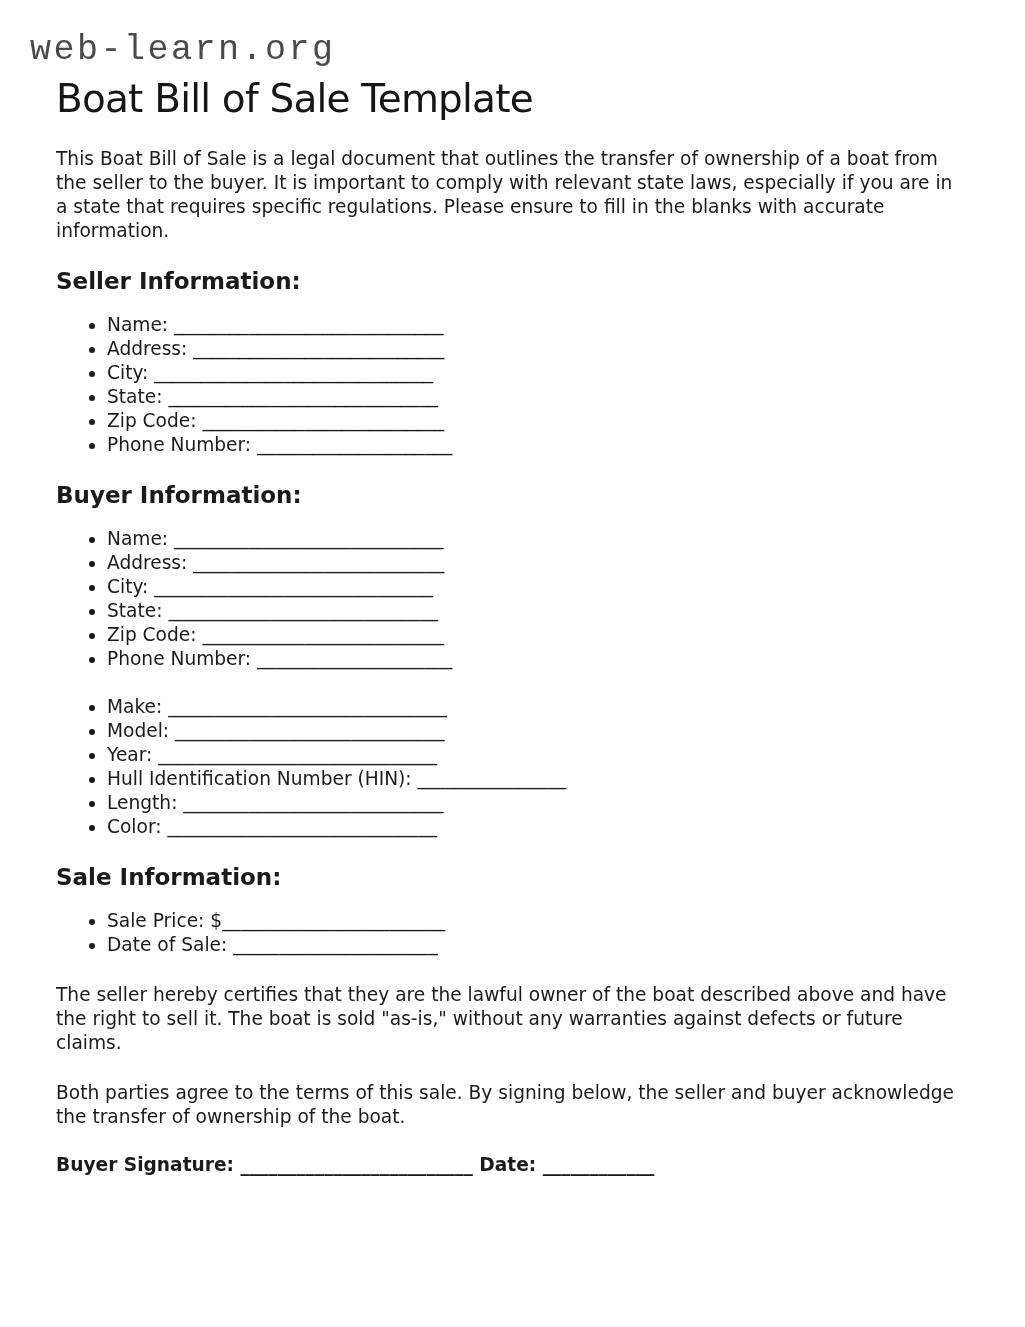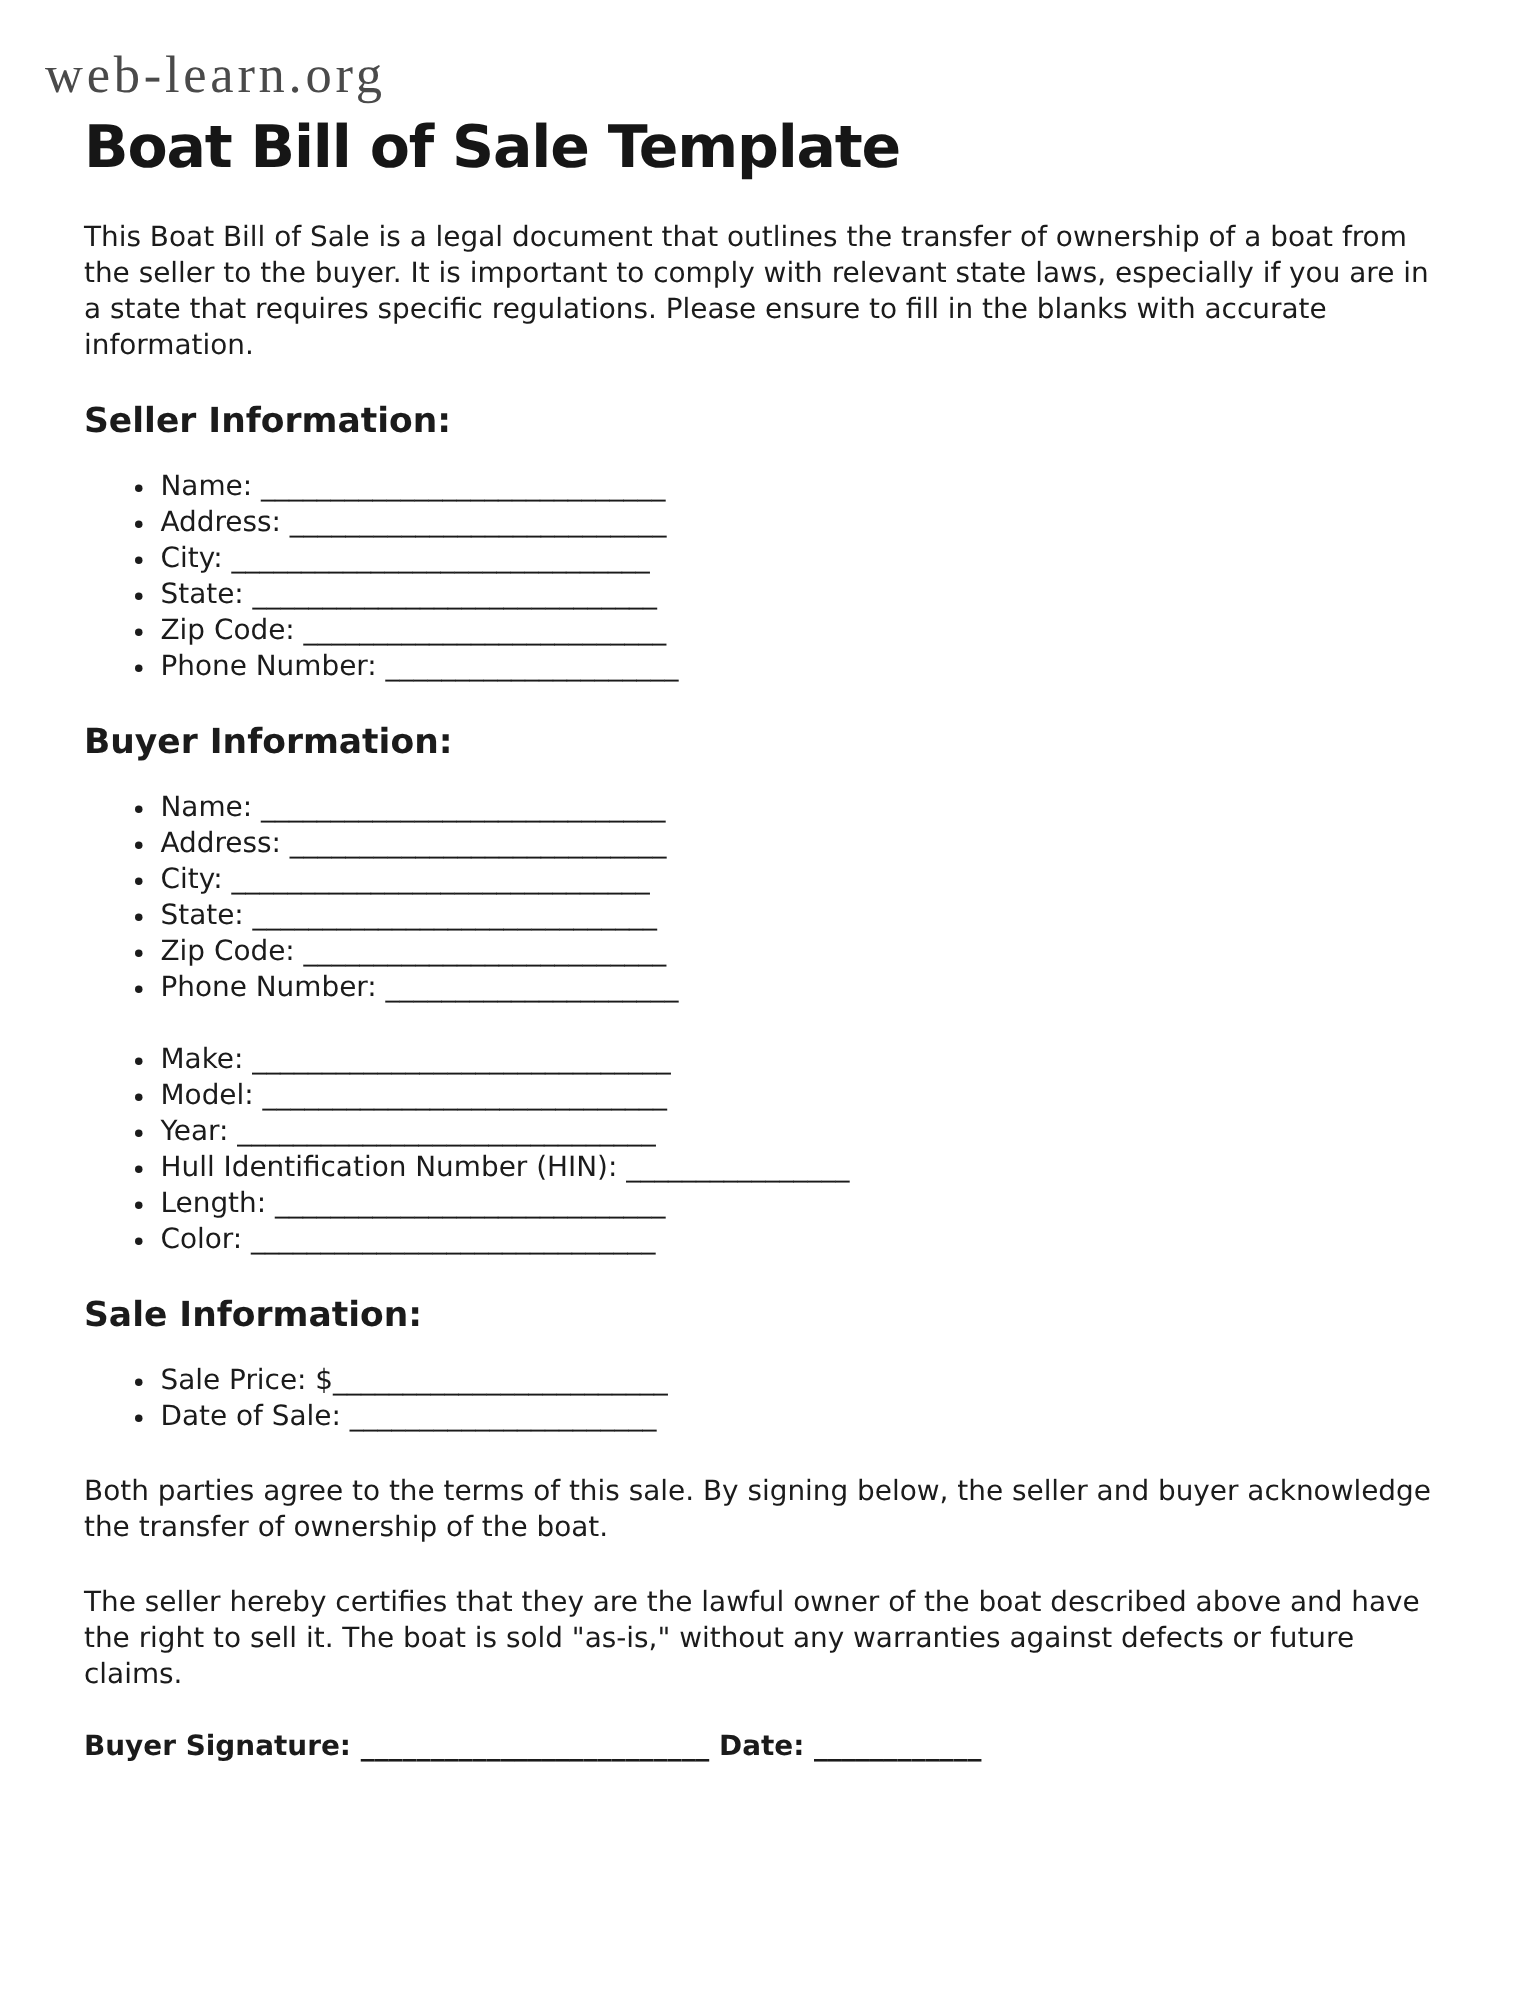--- a/index.html
+++ b/index.html
@@ -16,32 +16,32 @@
     font-size: 18.6px;
   }
   .page {
     box-sizing: border-box;
     width: 1025px;
     height: 1327px;
     padding: 30px 58px 40px 56px;
     background: #ffffff;
   }
   .logo {
-    font-family: Liberation Serif, serif;
+    font-family: Liberation Mono, monospace;
     font-size: 35px;
     line-height: 1.15;
     letter-spacing: 2.5px;
     color: #4a4a4a;
     margin-left: -26px;
   }
   h1.title {
     font-family: "DejaVu Sans", sans-serif;
     font-size: 39px;
     line-height: 1.1;
-    font-weight: bold;
+    font-weight: normal;
     letter-spacing: -0.8px;
     color: #161616;
     margin: 8px 0 26px 0;
   }
   p.para {
     margin: 26px 0 24px 0;
     line-height: 24px;
   }
   h2.section-heading {
     font-size: 23px;
@@ -105,20 +105,20 @@
     <li>Length: ____________________________</li>
     <li>Color: _____________________________</li>
   </ul>
 
   <h2 class="section-heading">Sale Information:</h2>
   <ul class="fields">
     <li>Sale Price: $________________________</li>
     <li>Date of Sale: ______________________</li>
   </ul>
 
+  <p class="para">The seller hereby certifies that they are the lawful owner of the boat described above and have the right to sell it. The boat is sold "as-is," without any warranties against defects or future claims.</p>
+
   <p class="para">Both parties agree to the terms of this sale. By signing below, the seller and buyer acknowledge the transfer of ownership of the boat.</p>
-
-  <p class="para">The seller hereby certifies that they are the lawful owner of the boat described above and have the right to sell it. The boat is sold "as-is," without any warranties against defects or future claims.</p>
 
 
   <p class="sig-line last">Buyer Signature: _________________________ Date: ____________</p>
 
 </div>
 
 </body></html>

